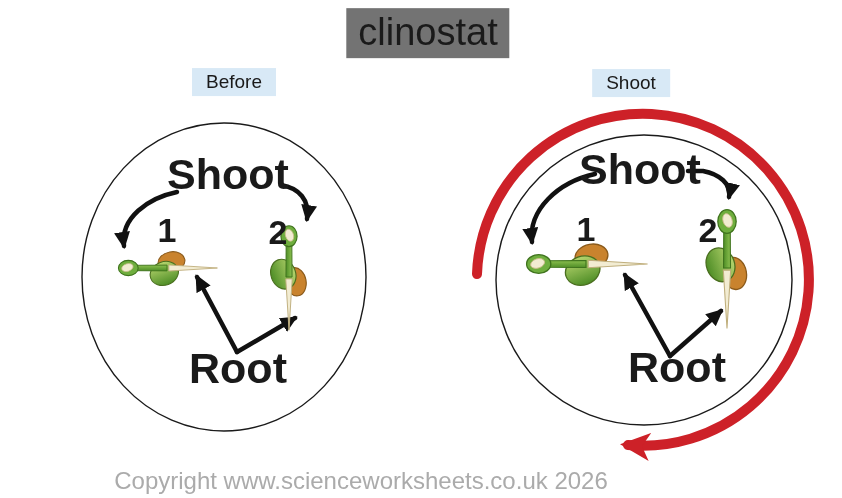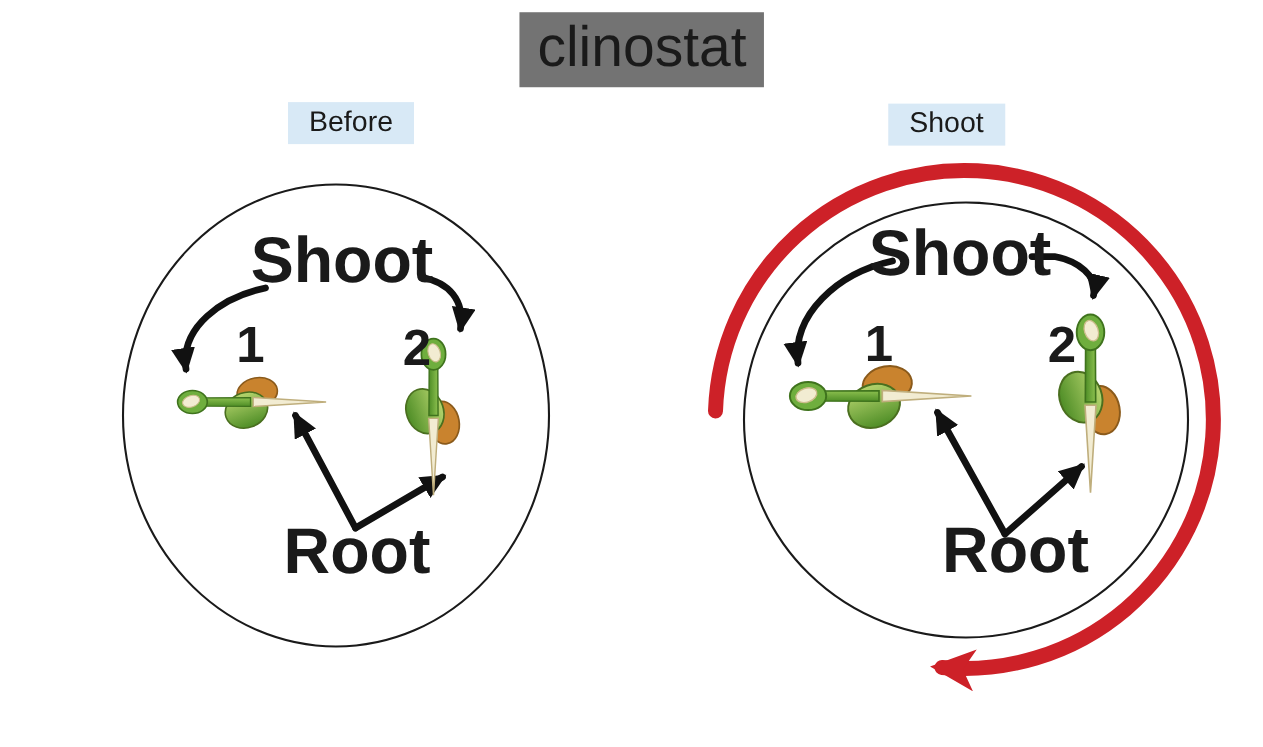--- a/index.html
+++ b/index.html
@@ -91,13 +91,14 @@
   <div class="abs lbl" style="left:228px; top:175px;">Shoot</div>
   <div class="abs num" style="left:167px; top:231px;">1</div>
   <div class="abs num" style="left:278px; top:233px;">2</div>
   <div class="abs lbl" style="left:238px; top:369px;">Root</div>
 
   <div class="abs lbl" style="left:640px; top:170px;">Shoot</div>
   <div class="abs num" style="left:586px; top:230px;">1</div>
   <div class="abs num" style="left:708px; top:231px;">2</div>
   <div class="abs lbl" style="left:677px; top:368px;">Root</div>
 
+  <div class="abs copyright" style="left:361px; top:481px;">Copyright www.scienceworksheets.co.uk 2026</div>
 </div>
 
 </body></html>

